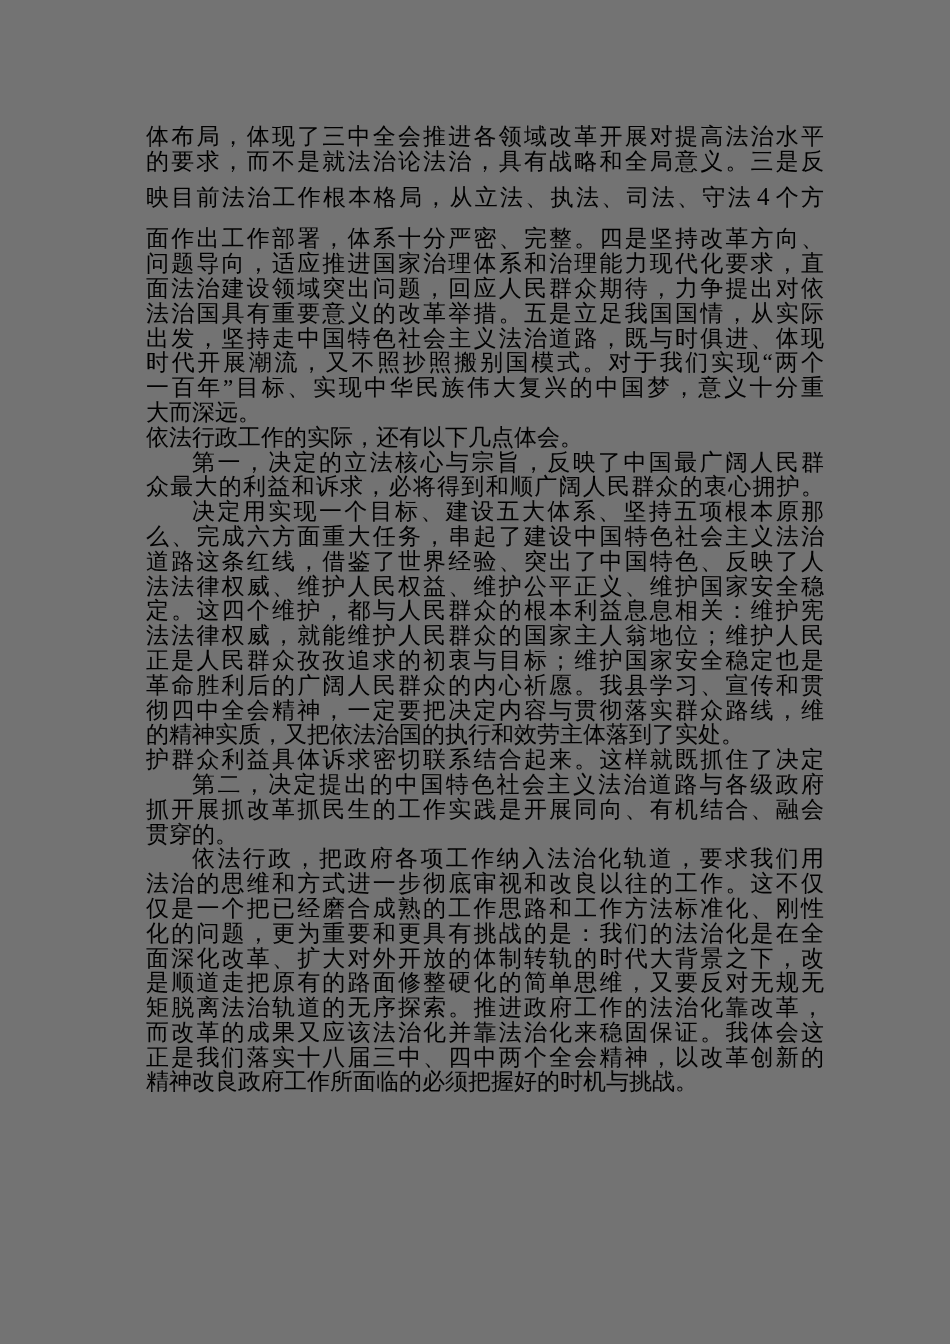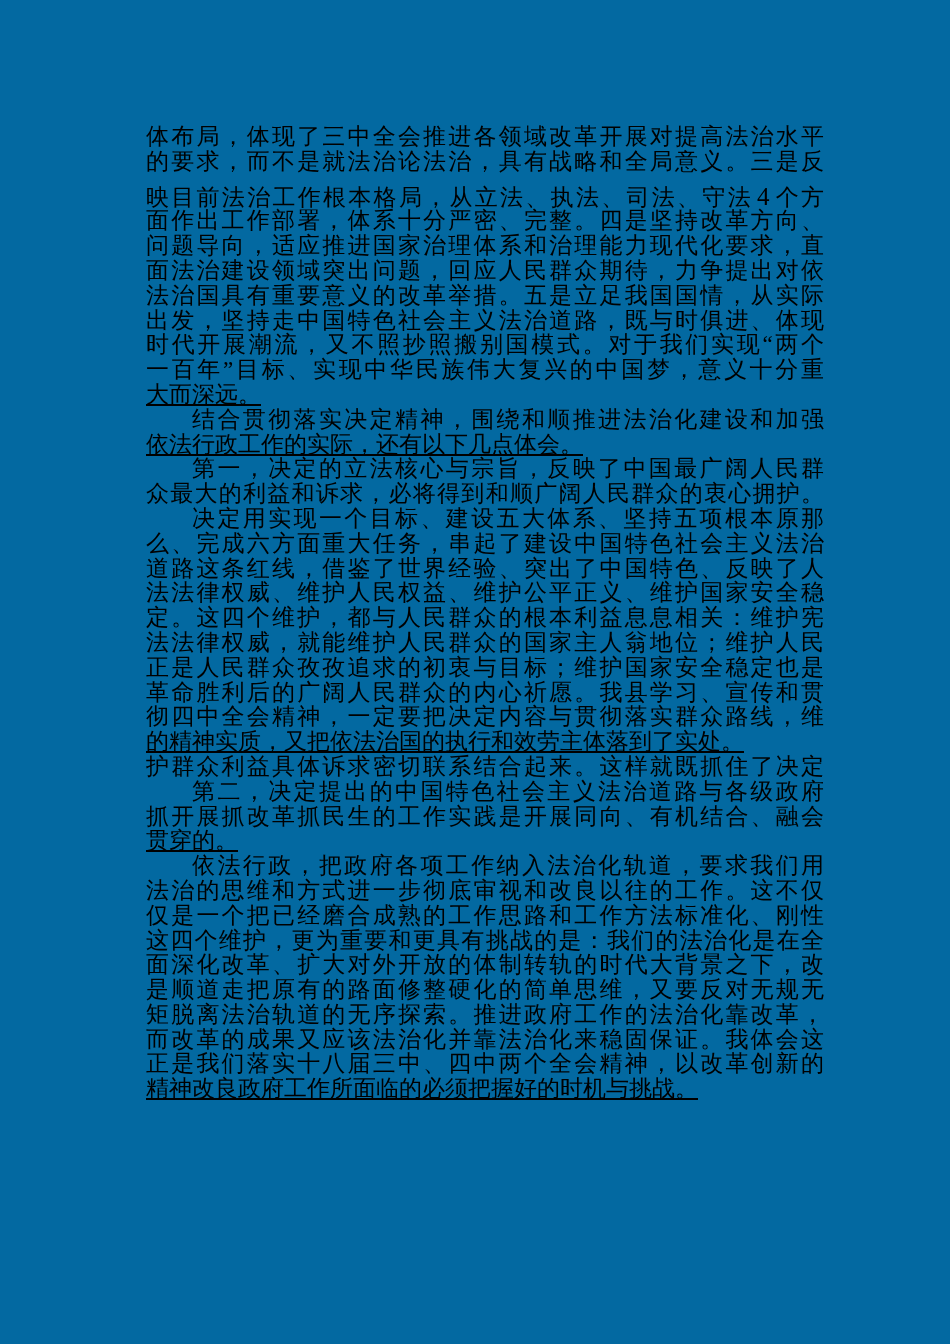--- a/index.html
+++ b/index.html
@@ -4,21 +4,21 @@
 <style>
   html, body {
     margin: 0;
     padding: 0;
     background: #ffffff;
   }
   .page {
     position: relative;
     width: 950px;
     height: 1344px;
-    background: #0369a1;
+    background: #737373;
     overflow: hidden;
     font-family: "Liberation Serif", "DejaVu Serif", serif;
     color: #000000;
   }
   .text-block {
     position: absolute;
     left: 146px;
     top: 125px;
     width: 678px;
     font-size: 23px;
@@ -27,28 +27,27 @@
     height: 24.8px;
     line-height: 24.8px;
     text-align: justify;
     text-align-last: justify;
     white-space: nowrap;
     letter-spacing: 0;
   }
   .line.last {
     text-align: center;
     text-align-last: left;
-    text-decoration: underline;
   }
   .line.indent {
     padding-left: 46px;
   }
   .line.tall {
     margin-top: 10px;
-    margin-bottom: 0;
+    margin-bottom: 18px;
   }
   .digit {
     font-family: "Liberation Serif", serif;
     font-size: 25px;
     margin: 0 4px;
   }
 </style>
 </head>
 <body>
 
@@ -58,42 +57,41 @@
       <div class="line">的要求，而不是就法治论法治，具有战略和全局意义。三是反</div>
       <div class="line tall">映目前法治工作根本格局，从立法、执法、司法、守法<span class="digit">4</span>个方</div>
       <div class="line">面作出工作部署，体系十分严密、完整。四是坚持改革方向、</div>
       <div class="line">问题导向，适应推进国家治理体系和治理能力现代化要求，直</div>
       <div class="line">面法治建设领域突出问题，回应人民群众期待，力争提出对依</div>
       <div class="line">法治国具有重要意义的改革举措。五是立足我国国情，从实际</div>
       <div class="line">出发，坚持走中国特色社会主义法治道路，既与时俱进、体现</div>
       <div class="line">时代开展潮流，又不照抄照搬别国模式。对于我们实现“两个</div>
       <div class="line">一百年”目标、实现中华民族伟大复兴的中国梦，意义十分重</div>
       <div class="line last">大而深远。</div>
-      <div class="line indent">结合贯彻落实决定精神，围绕和顺推进法治化建设和加强</div>
       <div class="line last">依法行政工作的实际，还有以下几点体会。</div>
       <div class="line indent">第一，决定的立法核心与宗旨，反映了中国最广阔人民群</div>
       <div class="line">众最大的利益和诉求，必将得到和顺广阔人民群众的衷心拥护。</div>
       <div class="line indent">决定用实现一个目标、建设五大体系、坚持五项根本原那</div>
       <div class="line">么、完成六方面重大任务，串起了建设中国特色社会主义法治</div>
       <div class="line">道路这条红线，借鉴了世界经验、突出了中国特色、反映了人</div>
       <div class="line">法法律权威、维护人民权益、维护公平正义、维护国家安全稳</div>
       <div class="line">定。这四个维护，都与人民群众的根本利益息息相关：维护宪</div>
       <div class="line">法法律权威，就能维护人民群众的国家主人翁地位；维护人民</div>
       <div class="line">正是人民群众孜孜追求的初衷与目标；维护国家安全稳定也是</div>
       <div class="line">革命胜利后的广阔人民群众的内心祈愿。我县学习、宣传和贯</div>
       <div class="line">彻四中全会精神，一定要把决定内容与贯彻落实群众路线，维</div>
       <div class="line last">的精神实质，又把依法治国的执行和效劳主体落到了实处。</div>
       <div class="line">护群众利益具体诉求密切联系结合起来。这样就既抓住了决定</div>
       <div class="line indent">第二，决定提出的中国特色社会主义法治道路与各级政府</div>
       <div class="line">抓开展抓改革抓民生的工作实践是开展同向、有机结合、融会</div>
       <div class="line last">贯穿的。</div>
       <div class="line indent">依法行政，把政府各项工作纳入法治化轨道，要求我们用</div>
       <div class="line">法治的思维和方式进一步彻底审视和改良以往的工作。这不仅</div>
       <div class="line">仅是一个把已经磨合成熟的工作思路和工作方法标准化、刚性</div>
-      <div class="line">这四个维护，更为重要和更具有挑战的是：我们的法治化是在全</div>
+      <div class="line">化的问题，更为重要和更具有挑战的是：我们的法治化是在全</div>
       <div class="line">面深化改革、扩大对外开放的体制转轨的时代大背景之下，改</div>
       <div class="line">是顺道走把原有的路面修整硬化的简单思维，又要反对无规无</div>
       <div class="line">矩脱离法治轨道的无序探索。推进政府工作的法治化靠改革，</div>
       <div class="line">而改革的成果又应该法治化并靠法治化来稳固保证。我体会这</div>
       <div class="line">正是我们落实十八届三中、四中两个全会精神，以改革创新的</div>
       <div class="line last">精神改良政府工作所面临的必须把握好的时机与挑战。</div>
     </div>
 </div>
 
 </body></html>

